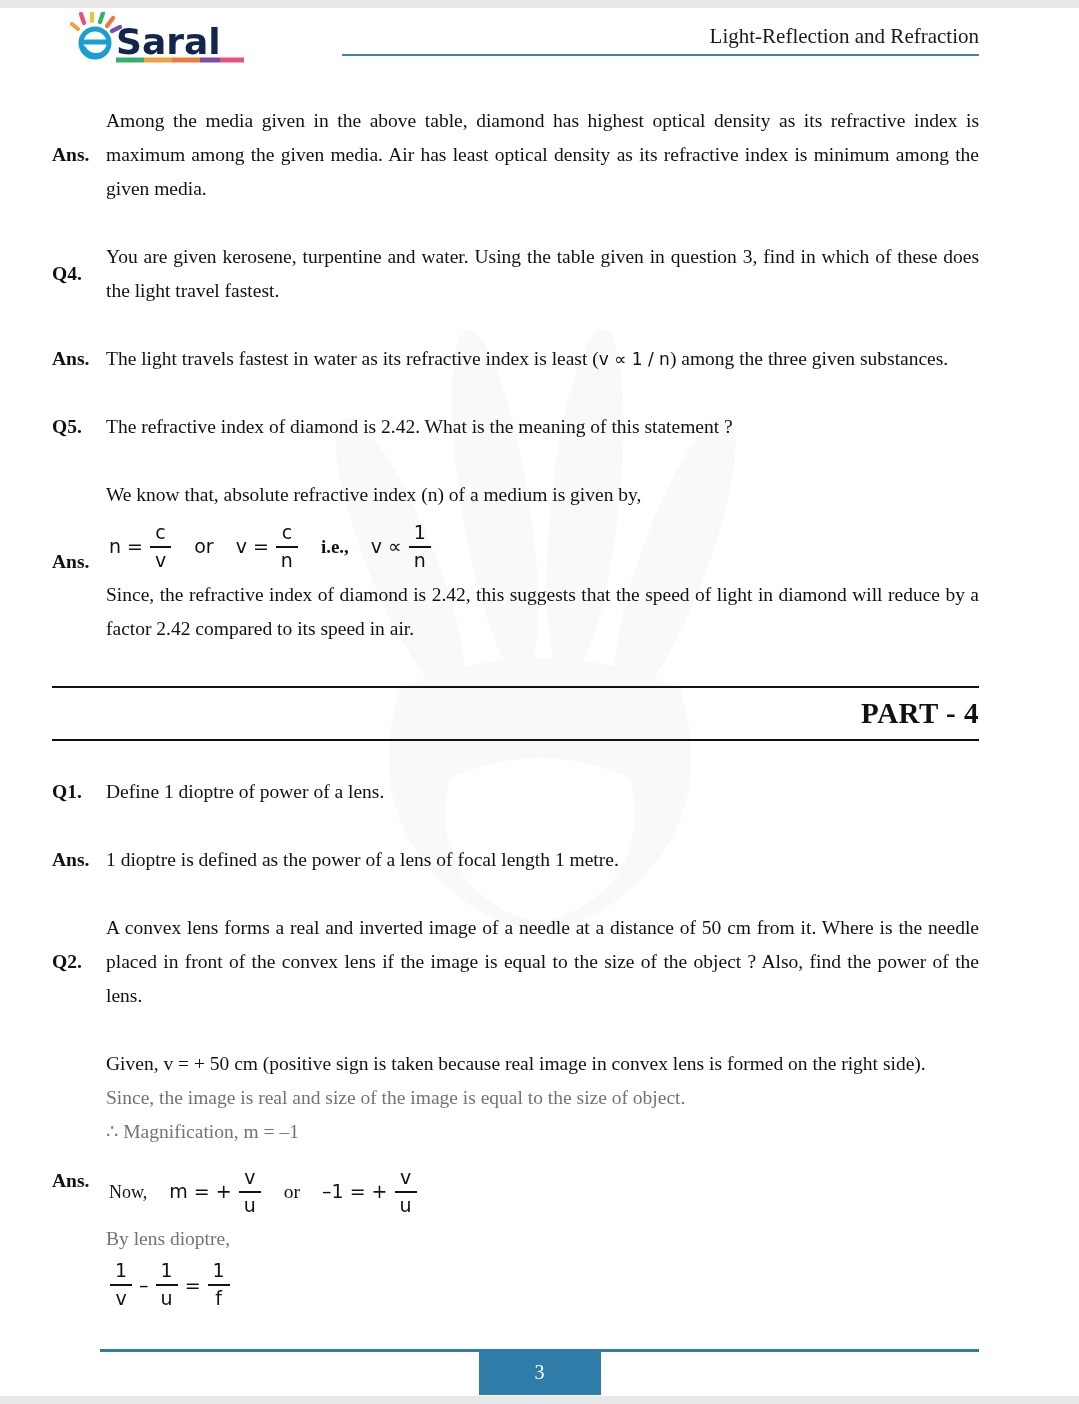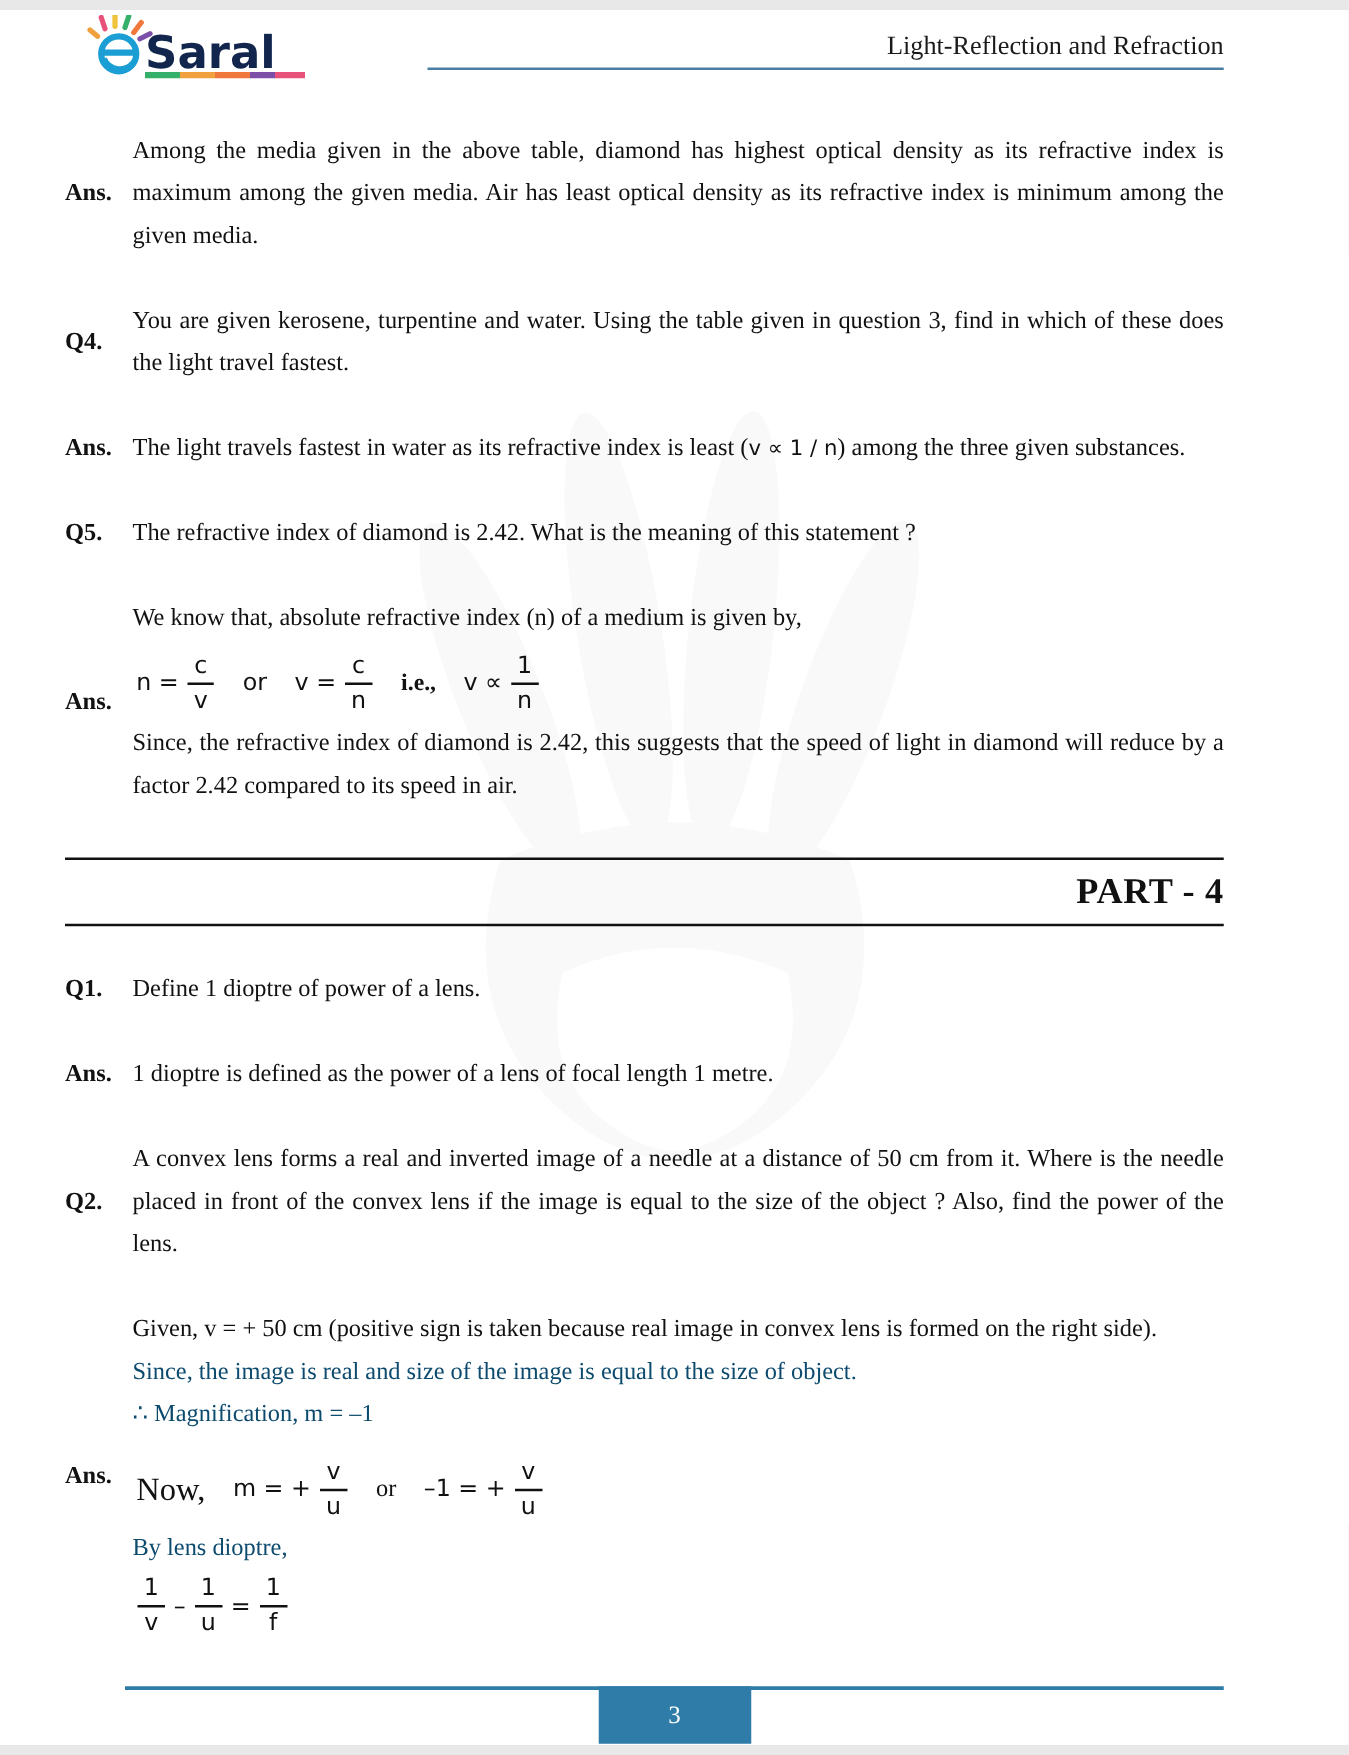--- a/index.html
+++ b/index.html
@@ -93,21 +93,21 @@
     color: #111;
     text-align: justify;
     text-justify: inter-word;
   }
   .qa-body.nojust { text-align: left; }
   .qa-body p { margin: 0; }
 
   .sub-line {
     font-size: 19.5px;
     line-height: 34px;
-    color: #0c4a6e;
+    color: #737373;
   }
 
   
   .formula-row {
     display: flex;
     align-items: center;
     font-family: "DejaVu Sans", sans-serif;
     font-size: 19px;
     color: #111;
     line-height: 1;
@@ -322,21 +322,21 @@
     </div>
 
     <div class="qa-block">
       <div class="qa-label">Ans.</div>
       <div class="qa-body">
         <p>Given, v = + 50 cm (positive sign is taken because real image in convex lens is formed on the right side).</p>
         <p class="sub-line">Since, the image is real and size of the image is equal to the size of object.</p>
         <p class="sub-line">∴ Magnification, m = –1</p>
 
         <div class="formula-row" style="margin-top:18px;">
-          <span class="tok serif" style="font-size:26px;">Now,</span>
+          <span class="tok serif" style="font-size:18px;">Now,</span>
           <span class="gap"></span>
           <span class="tok">m</span>
           <span class="tok">= +</span>
           <span class="frac">
             <span class="num">v</span>
             <span class="bar"></span>
             <span class="den">u</span>
           </span>
           <span class="gap"></span>
           <span class="tok serif" style="font-size:19.5px;">or</span>

